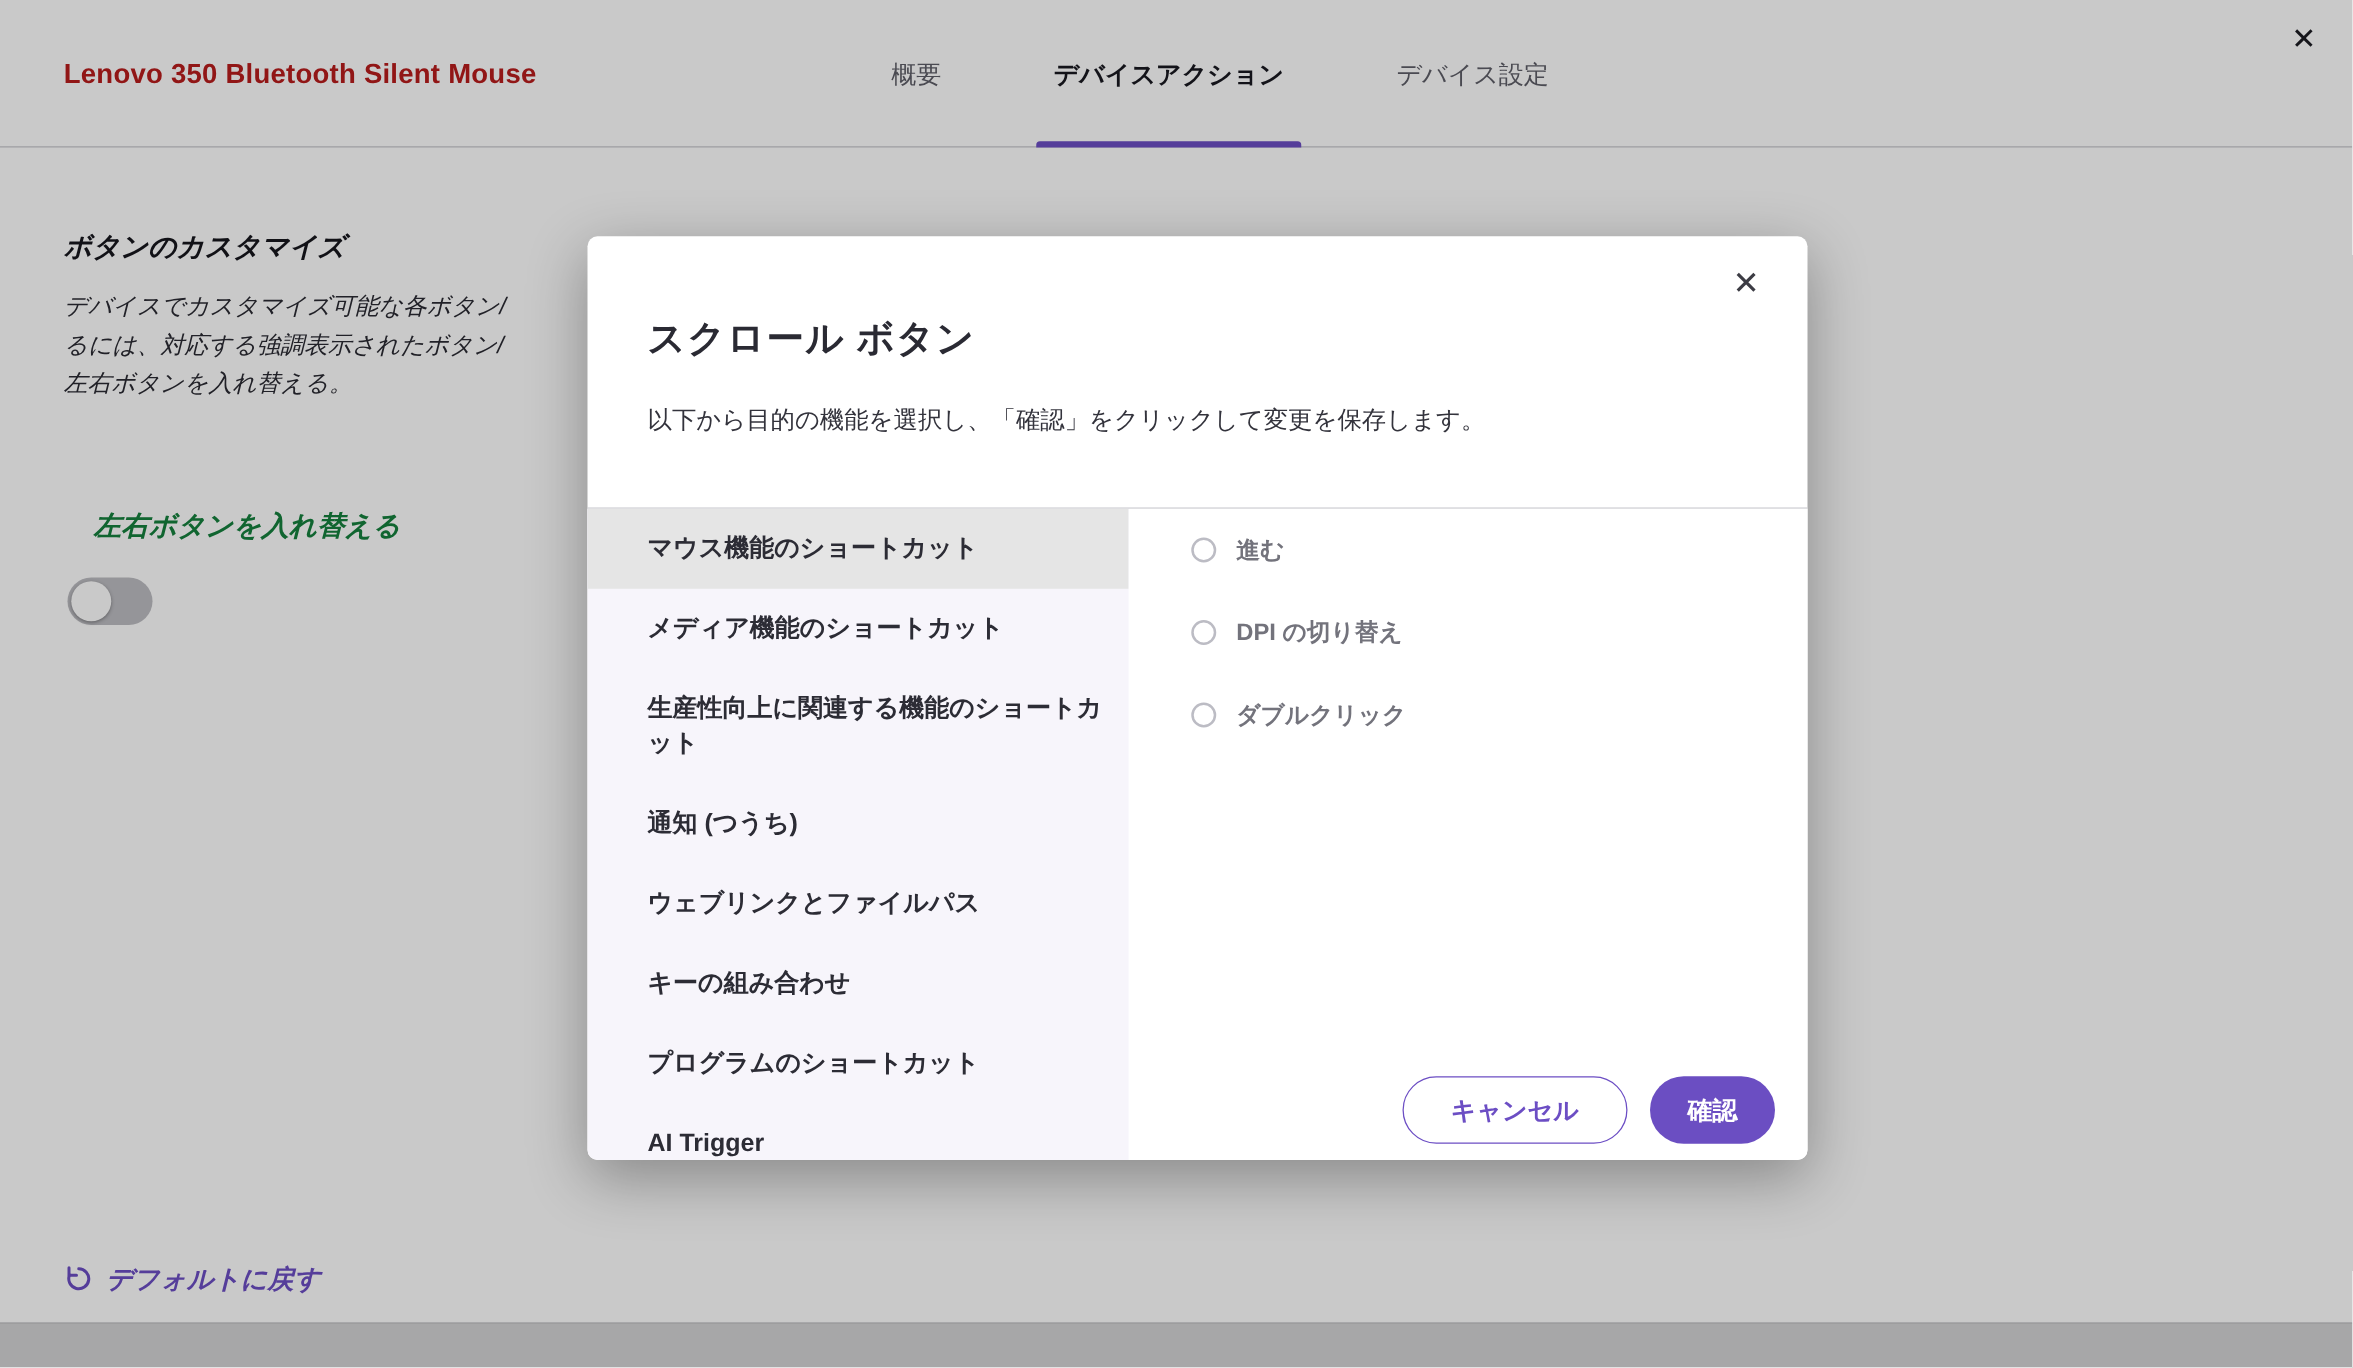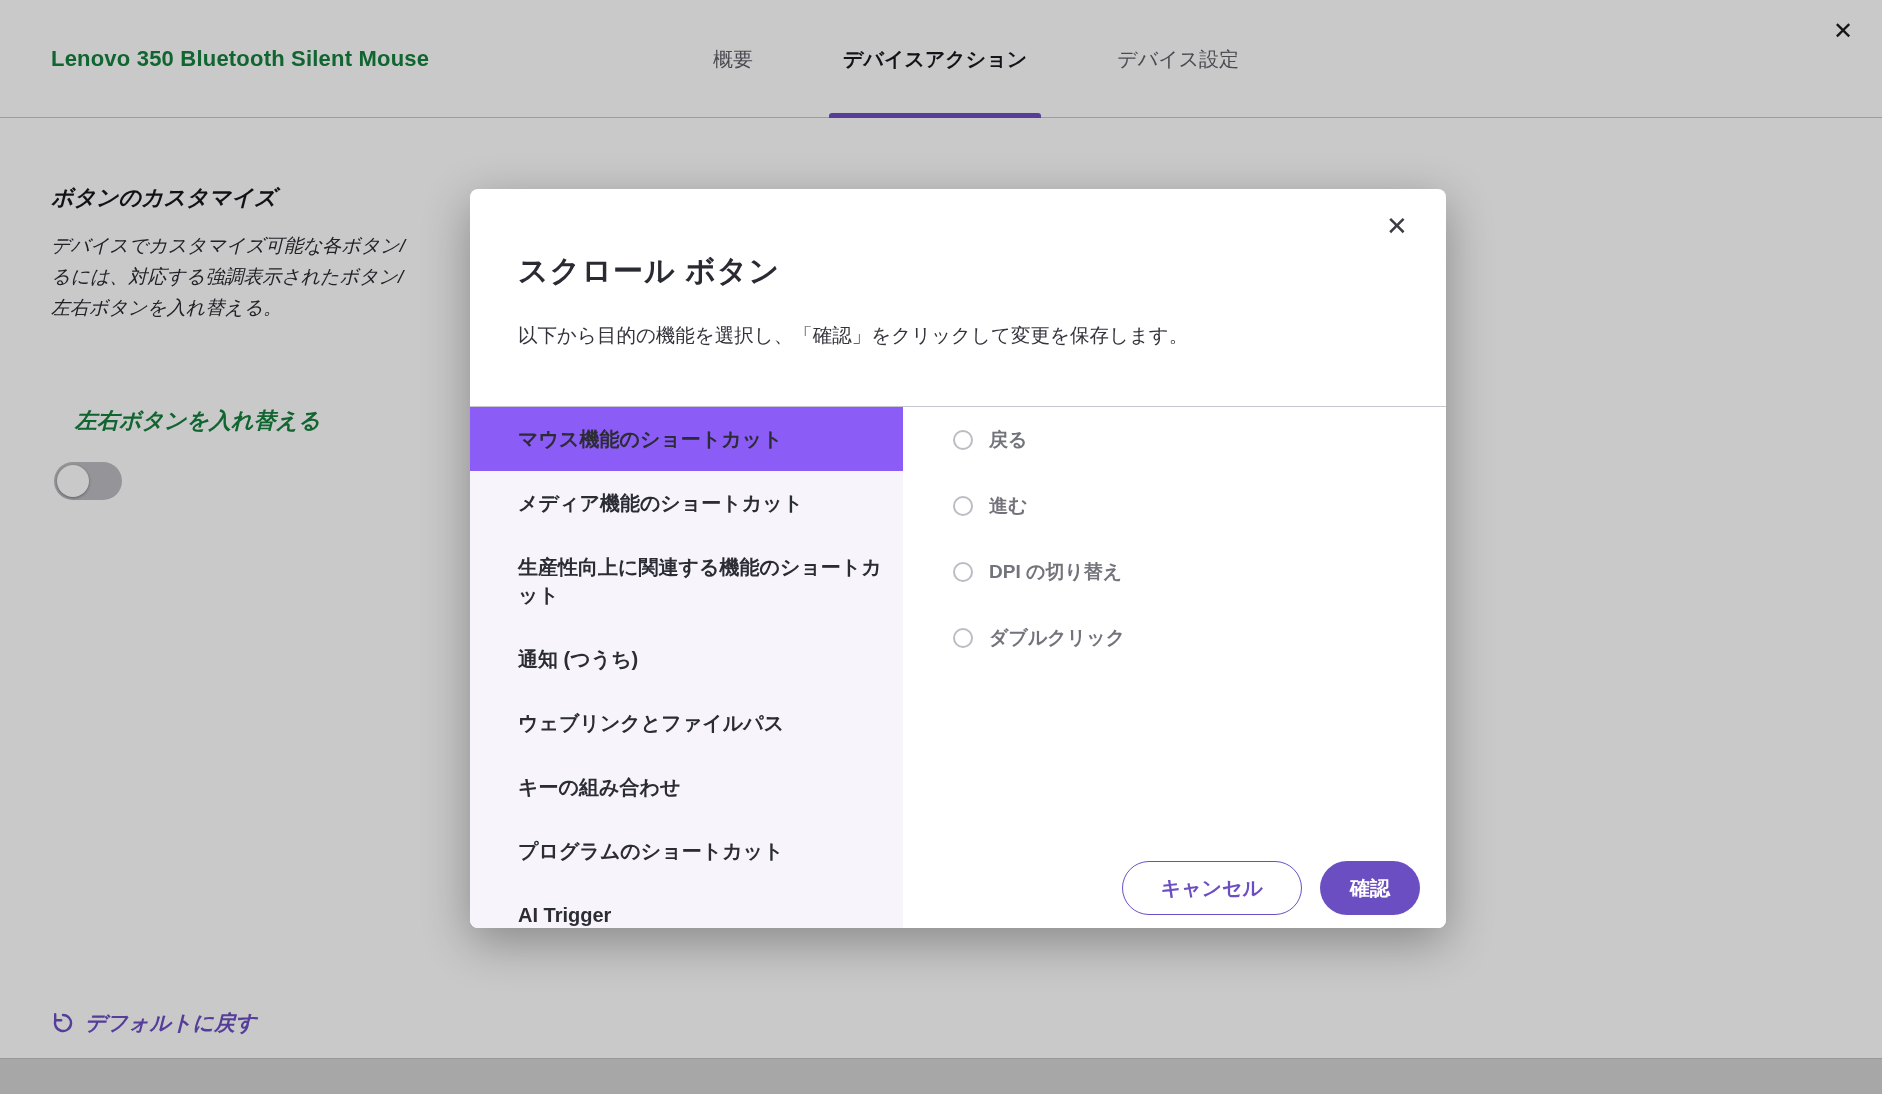--- a/index.html
+++ b/index.html
@@ -12,21 +12,21 @@
   .screen { position: relative; width: 1882px; height: 1094px; background: #ffffff; overflow: hidden; }
 
   
   .topbar {
     position: absolute; top: 0; left: 0; right: 0; height: 118px;
     background: #ffffff; border-bottom: 1px solid #c9c9cd; z-index: 1;
   }
   .app-title {
     position: absolute; left: 51px; top: 0; height: 118px;
     display: flex; align-items: center;
-    font-size: 22px; font-weight: 700; color: #15803d; letter-spacing: 0.2px;
+    font-size: 22px; font-weight: 700; color: #b91c1c; letter-spacing: 0.2px;
   }
   .tabs {
     position: absolute; left: 699px; top: 0; height: 118px;
     display: flex; align-items: stretch; gap: 62px;
   }
   .tab {
     position: relative; display: flex; align-items: center;
     padding: 0 14px; font-size: 20px; color: #5f5f68; cursor: pointer;
   }
   .tab.active { color: #191920; font-weight: 700; }
@@ -110,21 +110,21 @@
   }
   .category-panel {
     width: 433px; flex: 0 0 433px; background: #f7f5fb;
     border-radius: 0 0 0 8px; overflow: hidden;
   }
   .category-item {
     padding: 18px 20px 18px 48px;
     font-size: 20px; font-weight: 700; line-height: 28px; color: #2c2c35;
     cursor: pointer;
   }
-  .category-item.active { background: #8b5cf6; }
+  .category-item.active { background: #e5e5e5; }
   .option-panel {
     flex: 1 1 auto; background: #ffffff; border-radius: 0 0 8px 0; position: relative;
   }
   .radio-row {
     height: 66px; display: flex; align-items: center; gap: 16px;
     padding-left: 50px; cursor: pointer;
   }
   .radio-circle {
     width: 20px; height: 20px; border-radius: 50%;
     border: 2px solid #bcbcc4; background: #ffffff; flex: 0 0 auto;
@@ -206,24 +206,20 @@
         <div class="category-item">通知 (つうち)</div>
         <div class="category-item">ウェブリンクとファイルパス</div>
         <div class="category-item">キーの組み合わせ</div>
         <div class="category-item">プログラムのショートカット</div>
         <div class="category-item">AI Trigger</div>
       </div>
 
       <div class="option-panel">
         <div class="radio-row">
           <span class="radio-circle"></span>
-          <span class="radio-label">戻る</span>
-        </div>
-        <div class="radio-row">
-          <span class="radio-circle"></span>
           <span class="radio-label">進む</span>
         </div>
         <div class="radio-row">
           <span class="radio-circle"></span>
           <span class="radio-label">DPI の切り替え</span>
         </div>
         <div class="radio-row">
           <span class="radio-circle"></span>
           <span class="radio-label">ダブルクリック</span>
         </div>

